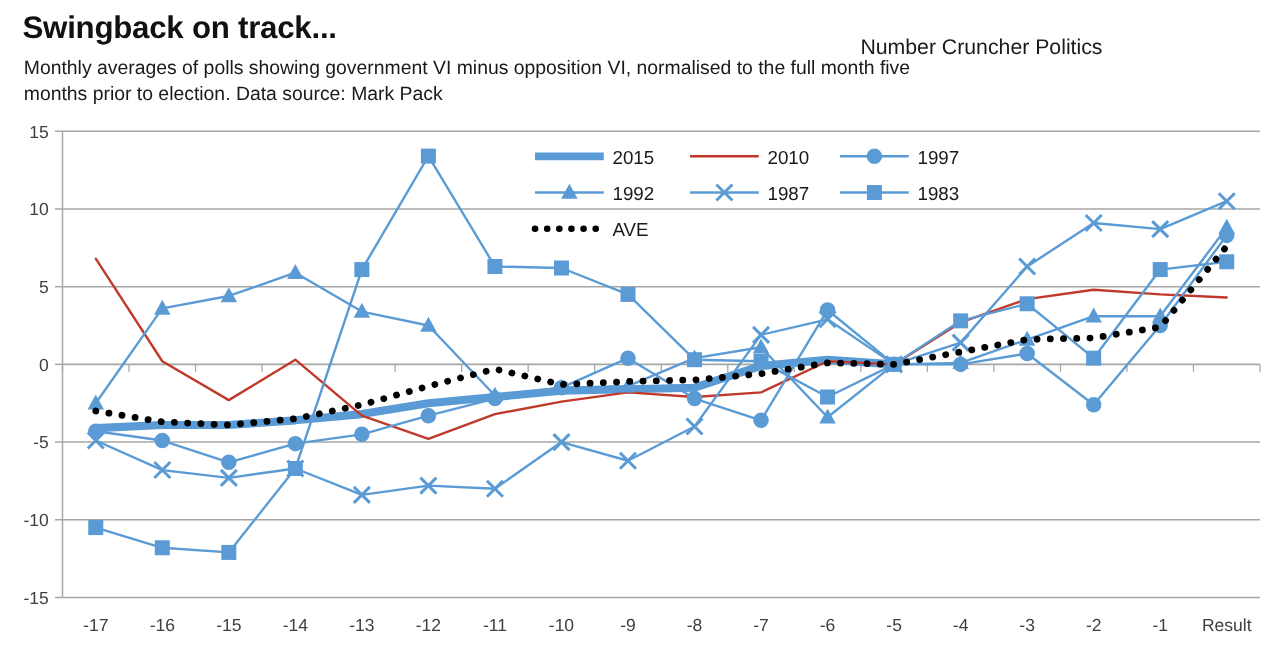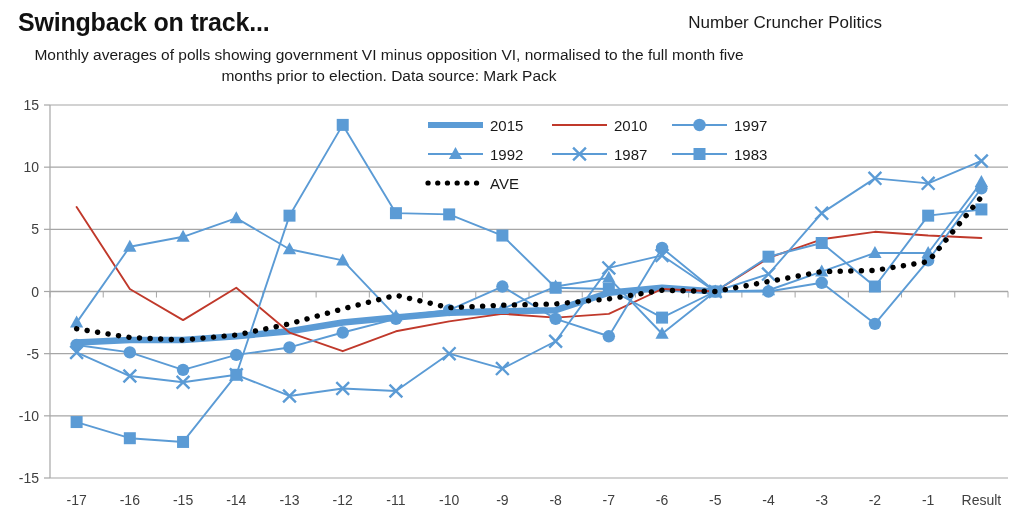--- a/index.html
+++ b/index.html
@@ -14,24 +14,24 @@
     position:absolute;left:0;top:0;width:896px;height:100px;
   }
   .title{
     position:absolute;left:18px;top:8px;
     font-size:25px;font-weight:bold;letter-spacing:-0.2px;
     color:#111;
     white-space:nowrap;
   }
   .subtitle{
     position:absolute;left:19px;top:44px;width:740px;
-    font-size:15.5px;line-height:21px;color:#1a1a1a;text-align:center;
+    font-size:15.5px;line-height:21px;color:#1a1a1a;
   }
   .brand{
-    position:absolute;right:14px;top:10px;width:300px;
+    position:absolute;right:14px;top:25px;width:300px;
     text-align:right;font-size:17px;line-height:25px;color:#1a1a1a;
   }
   .chart-wrap{
     position:absolute;left:0;top:96px;width:1024px;height:433px;
   }
   svg{display:block;}
   .axis-label{font-family:"Liberation Sans", sans-serif;font-size:14px;fill:#404040;}
   .ytick{text-anchor:end;}
   .xtick{text-anchor:middle;}
   .legend-text{font-family:"Liberation Sans", sans-serif;font-size:15px;fill:#1a1a1a;}

